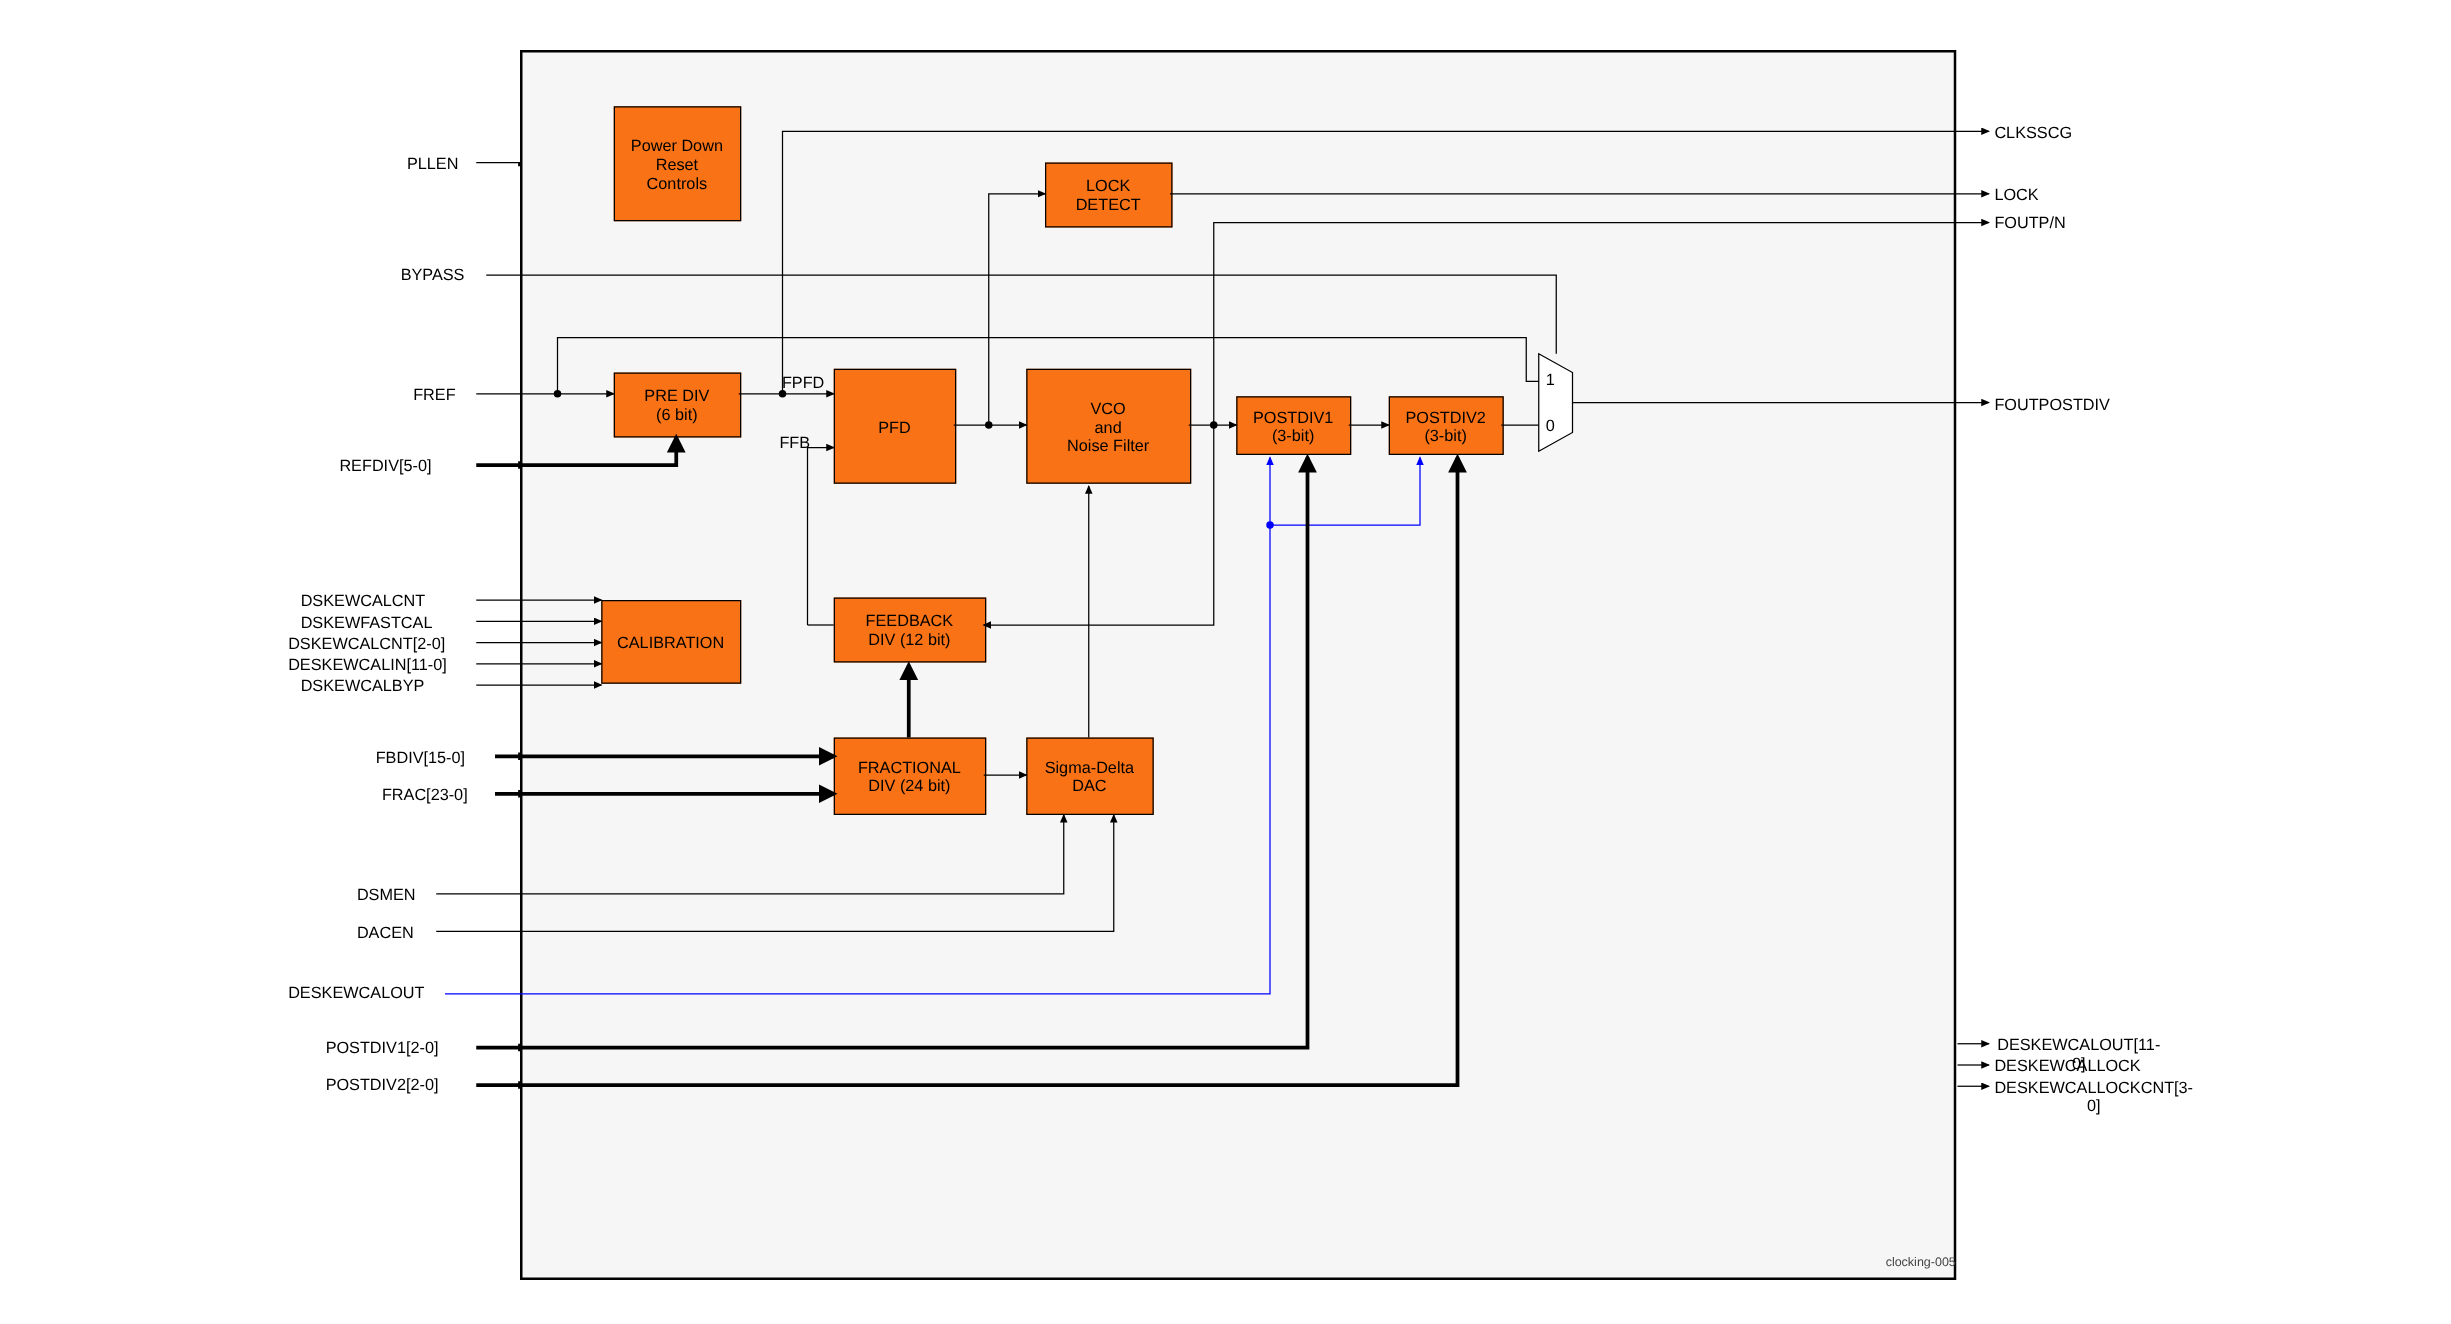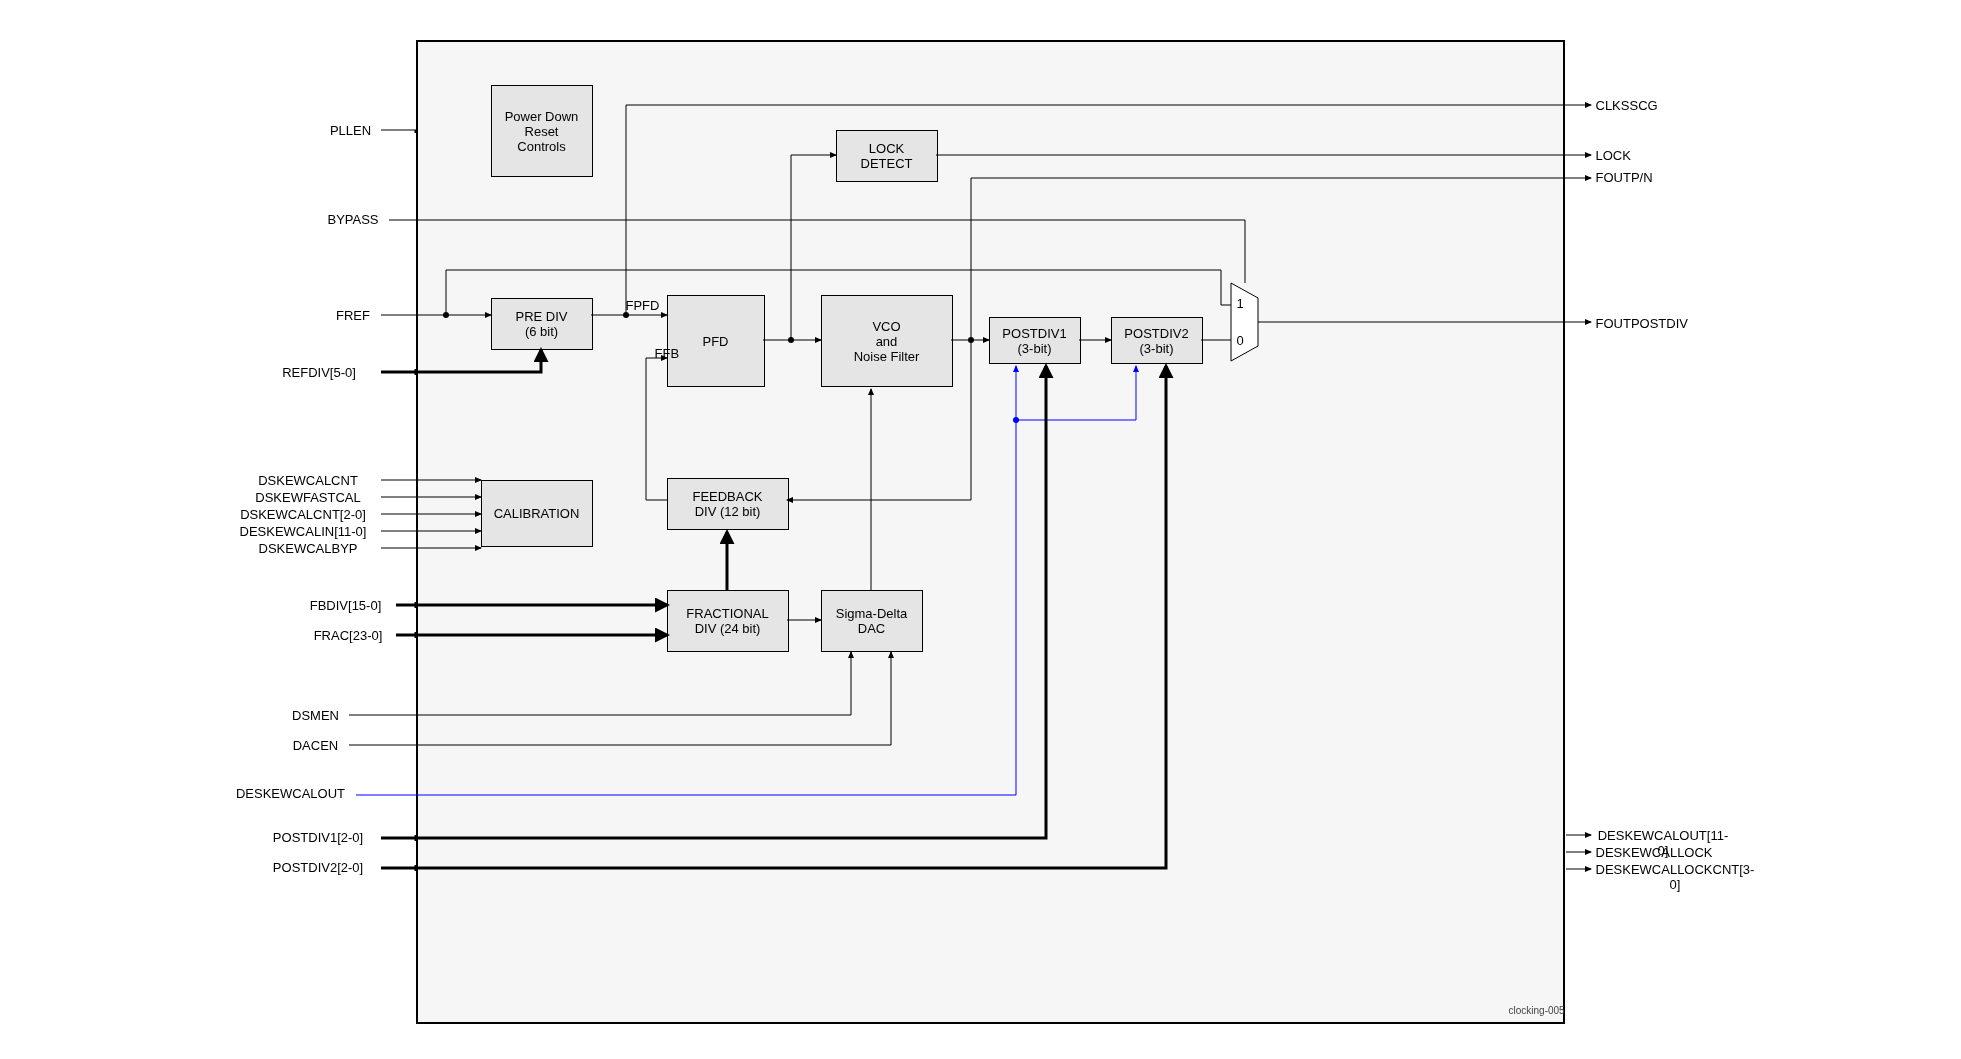--- a/index.html
+++ b/index.html
@@ -19,40 +19,40 @@
     position: absolute;
     left: 185px;
     top: 20px;
     width: 1145px;
     height: 980px;
     border: 2px solid #000;
     background: #f6f6f6;
   }
   .block {
     position: absolute;
-    background: #e5e5e5;
+    background: #f97316;
     border: 1px solid #000;
     text-align: center;
     display: flex;
     flex-direction: column;
     justify-content: center;
     align-items: center;
     font-size: 13px;
     color: #000;
   }
   .signal-label {
     position: absolute;
     font-size: 13px;
     color: #000;
   }
   .signal-label.right {
     text-align: center;
   }
   .signal-label.left {
-    text-align: center;
+    text-align: left;
   }
   svg.wires {
     position: absolute;
     left: 0;
     top: 0;
     width: 1500px;
     height: 1020px;
     pointer-events: none;
   }
   .mux {
@@ -158,21 +158,21 @@
 
   <div class="signal-label right" style="left:1365px;top:78px">CLKSSCG</div>
   <div class="signal-label right" style="left:1365px;top:128px">LOCK</div>
   <div class="signal-label right" style="left:1365px;top:150px">FOUTP/N</div>
   <div class="signal-label right" style="left:1365px;top:296px">FOUTPOSTDIV</div>
   <div class="signal-label right" style="left:1365px;top:808px">DESKEWCALOUT[11-0]</div>
   <div class="signal-label right" style="left:1365px;top:825px">DESKEWCALLOCK</div>
   <div class="signal-label right" style="left:1365px;top:842px">DESKEWCALLOCKCNT[3-0]</div>
 
   <div class="signal-label" style="left:395px;top:278px">FPFD</div>
-  <div class="signal-label" style="left:424px;top:326px">FFB</div>
+  <div class="signal-label" style="left:393px;top:326px">FFB</div>
 
   <div class="footer-id" style="left:1278px;top:985px">clocking-005</div>
 
   <svg class="wires">
     <defs>
       <marker id="arrow" markerWidth="8" markerHeight="8" refX="6" refY="3" orient="auto">
         <path d="M0,0 L7,3 L0,6 Z" fill="#000"></path>
       </marker>
       <marker id="arrow-thick" markerWidth="6" markerHeight="6" refX="4" refY="2.5" orient="auto">
         <path d="M0,0 L5,2.5 L0,5 Z" fill="#000"></path>

